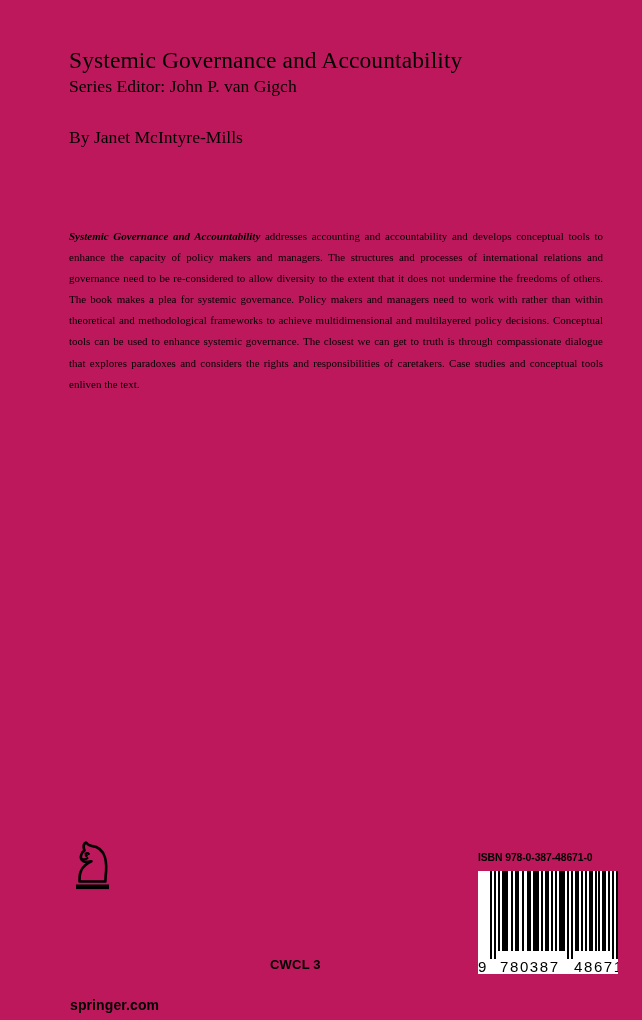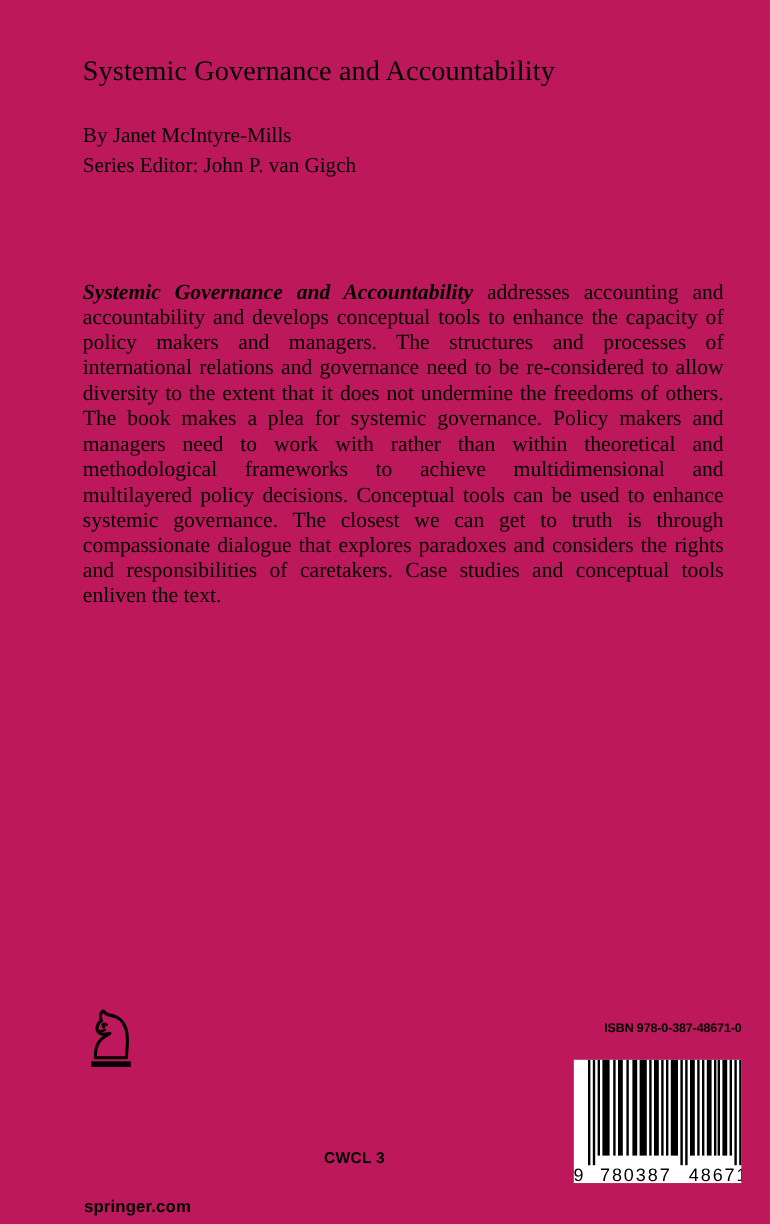--- a/index.html
+++ b/index.html
@@ -60,21 +60,21 @@
     margin-top: 26px;
   }
 
   
   .blurb {
     position: absolute;
     left: 69px;
     top: 215px;
     width: 534px;
     font-family: "Liberation Serif", serif;
-    font-size: 18px;
+    font-size: 11px;
     line-height: 21.1px;
     text-align: justify;
     text-justify: inter-word;
     hyphens: manual;
   }
 
   .blurb .lead {
     font-weight: bold;
     font-style: italic;
   }
@@ -132,40 +132,40 @@
     left: 478px;
     top: 852px;
     width: 140px;
   }
 
   .isbn-text {
     font-family: "Liberation Sans", sans-serif;
     font-size: 10.4px;
     font-weight: bold;
     letter-spacing: -0.1px;
-    text-align: right;
-    margin-bottom: 20px;
+    text-align: left;
+    margin-bottom: 8px;
     white-space: nowrap;
   }
 
   .barcode-svg {
     display: block;
     width: 140px;
     height: 103px;
   }
 </style>
 </head>
 <body>
 
 <div class="page">
 
   <div class="header-block">
     <div class="book-title">Systemic Governance and Accountability</div>
+    <div class="author-line">Series Editor: John P. van Gigch</div>
     <div class="author-line first">By Janet McIntyre-Mills</div>
-    <div class="author-line">Series Editor: John P. van Gigch</div>
   </div>
 
   <p class="blurb"><span class="lead">Systemic Governance and Accountability</span><span> addresses accounting and accountability and develops conceptual tools to enhance the capacity of policy makers and managers. The structures and processes of international relations and governance need to be re-considered to allow diversity to the extent that it does not undermine the freedoms of others. The book makes a plea for systemic governance. Policy makers and managers need to work with rather than within theoretical and methodological frameworks to achieve multidimensional and multilayered policy decisions. Conceptual tools can be used to enhance systemic governance. The closest we can get to truth is through compassionate dialogue that explores paradoxes and considers the rights and responsibilities of caretakers. Case studies and conceptual tools enliven the text.</span></p>
 
   <div class="springer-logo">
     <span class="knight-icon">
       <svg class="knight-mark" viewBox="0 0 46 56" xmlns="http://www.w3.org/2000/svg" aria-hidden="true">
         <g fill="none" stroke="#000000" stroke-width="2.6" stroke-linejoin="round" stroke-linecap="round">
           <path d="M14.5 10.5 C13 6.5 14 3.5 16 2.5 C17.6 4.6 19.4 5.6 21.5 5.9
                    C27.5 6.6 33 10.6 35 17.5 C36.6 23 36.4 30 35.6 36.5

